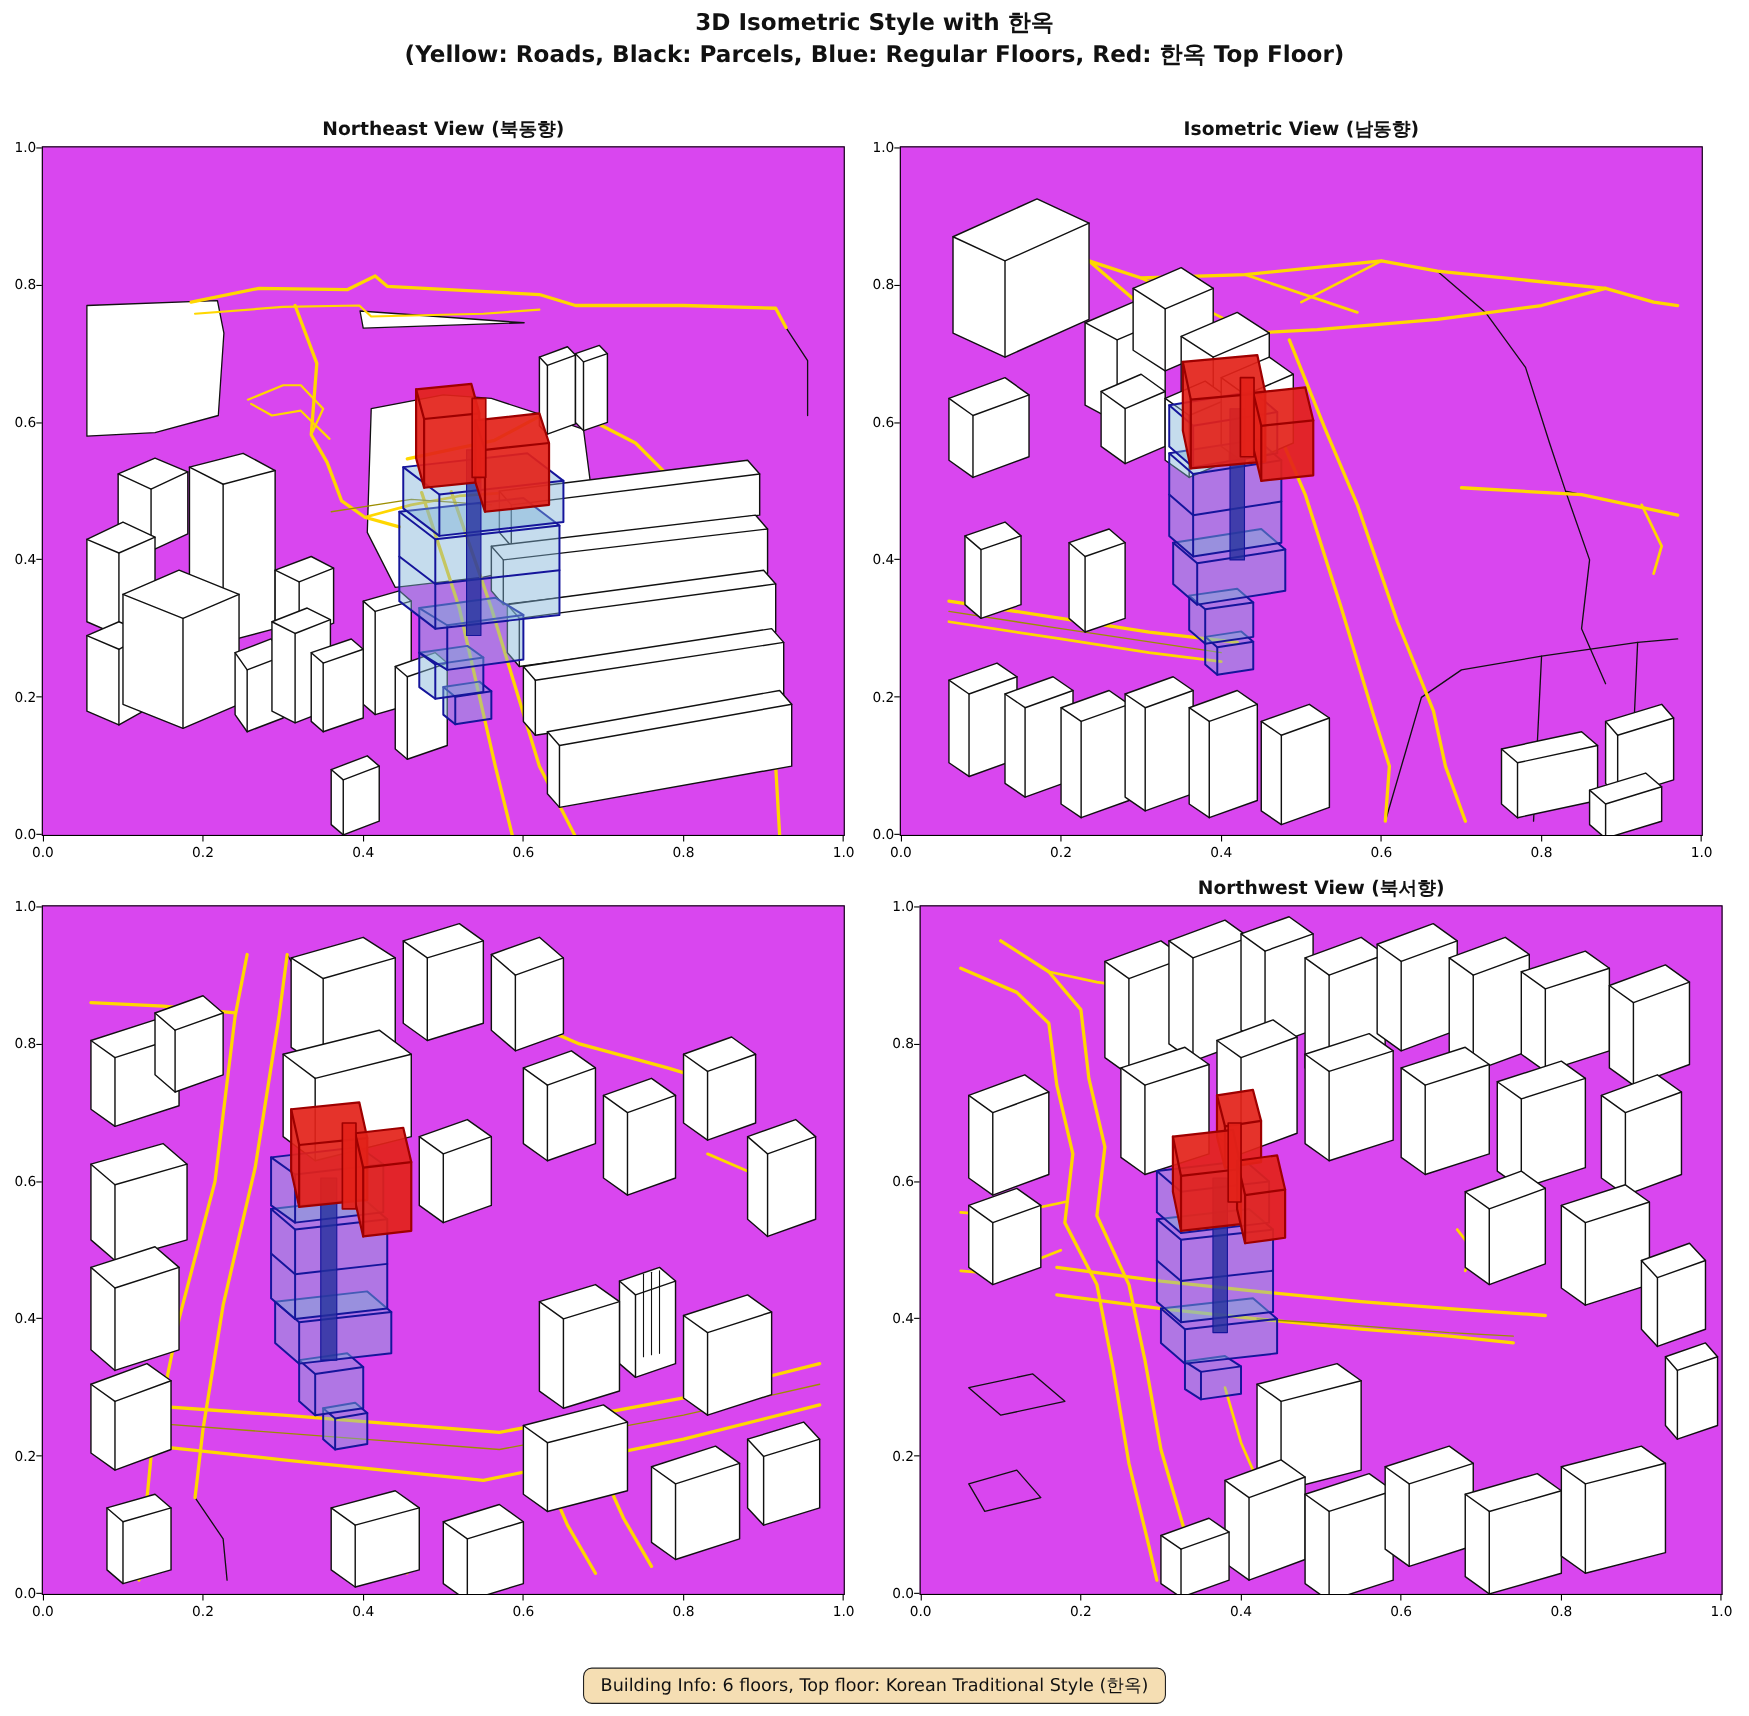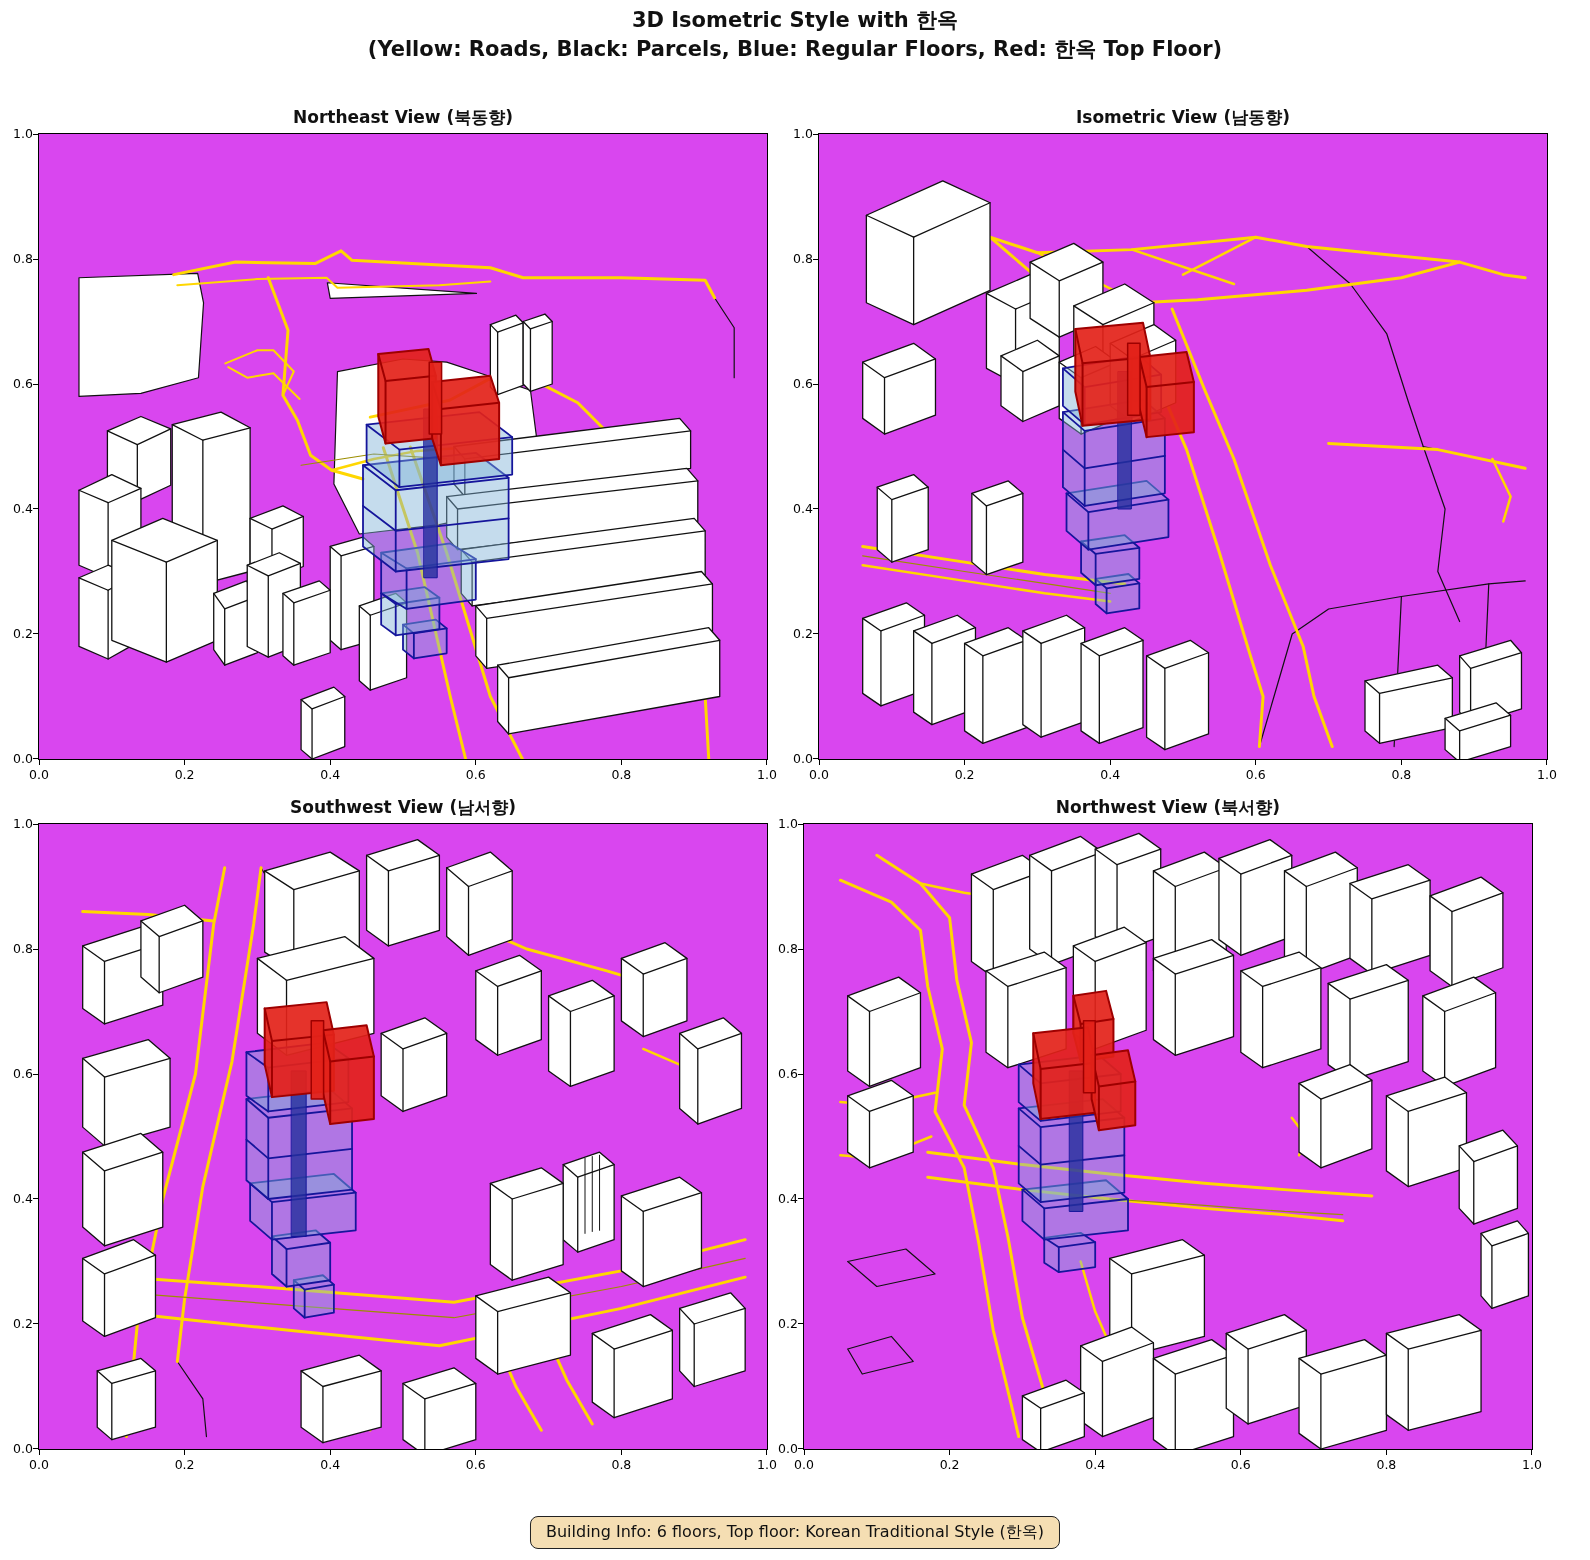--- a/index.html
+++ b/index.html
@@ -292,21 +292,20 @@
     <div class="tickmark-x" style="left: 581.6px;"></div>
     <div class="ytick" style="top: 117px;">0.8</div>
     <div class="tickmark-y" style="top: 124.8px;"></div>
     <div class="xtick" style="left: 710px;">1.0</div>
     <div class="tickmark-x" style="left: 727px;"></div>
     <div class="ytick" style="top: -8px;">1.0</div>
     <div class="tickmark-y" style="top: 0px;"></div>
   </div>
 
 <div id="sp2" class="subplot" style="left:38px;top:823px;">
-  <div class="sp-title">Southwest View (남서향)</div>
   <svg viewBox="0 0 730 627" width="728" height="625" preserveAspectRatio="none">
       <path d="M138.7 539.2 L164.3 576.8 L167.9 614.5" fill="none" stroke="#111111" stroke-width="1.2" stroke-linejoin="round" stroke-linecap="round"></path>
       <path d="M222.7 43.9 L240.9 75.2 L244.6 100.3" fill="none" stroke="#111111" stroke-width="1.2" stroke-linejoin="round" stroke-linecap="round"></path>
       <path d="M186.2 43.9 L175.2 100.3 L156.9 250.8 L124.1 376.2 L98.6 501.6 L87.6 614.5" fill="none" stroke="#FFD700" stroke-width="3" stroke-linejoin="round" stroke-linecap="round"></path>
       <path d="M222.7 43.9 L215.3 100.3 L193.5 238.3 L164.3 363.7 L146.0 476.5 L138.7 539.2" fill="none" stroke="#FFD700" stroke-width="3" stroke-linejoin="round" stroke-linecap="round"></path>
       <path d="M87.6 454.6 L219.0 464.0 L416.1 479.7 L584.0 448.3 L708.1 417.0" fill="none" stroke="#FFD700" stroke-width="3" stroke-linejoin="round" stroke-linecap="round"></path>
       <path d="M73.0 489.1 L219.0 504.7 L401.5 523.5 L584.0 485.9 L708.1 454.6" fill="none" stroke="#FFD700" stroke-width="3" stroke-linejoin="round" stroke-linecap="round"></path>
       <path d="M459.9 521.7 L478.2 564.3 L503.7 608.2" fill="none" stroke="#FFD700" stroke-width="3" stroke-linejoin="round" stroke-linecap="round"></path>
       <path d="M511.0 517.3 L529.3 558.0 L554.8 601.9" fill="none" stroke="#FFD700" stroke-width="3" stroke-linejoin="round" stroke-linecap="round"></path>
       <path d="M321.2 576.8 L332.2 608.2" fill="none" stroke="#FFD700" stroke-width="2.5" stroke-linejoin="round" stroke-linecap="round"></path>
@@ -430,21 +429,21 @@
     <div class="xtick" style="left: 564.4px;">0.8</div>
     <div class="tickmark-x" style="left: 581.6px;"></div>
     <div class="ytick" style="top: 117px;">0.8</div>
     <div class="tickmark-y" style="top: 124.8px;"></div>
     <div class="xtick" style="left: 710px;">1.0</div>
     <div class="tickmark-x" style="left: 727px;"></div>
     <div class="ytick" style="top: -8px;">1.0</div>
     <div class="tickmark-y" style="top: 0px;"></div>
   </div>
 
-<div id="sp3" class="subplot" style="left:803px;top:823px;">
+<div id="sp3" class="subplot" style="left:836px;top:823px;">
   <div class="sp-title">Northwest View (북서향)</div>
   <svg viewBox="0 0 730 627" width="728" height="625" preserveAspectRatio="none">
       <path d="M43.8 438.9 L102.2 426.4 L131.4 451.4 L73.0 464.0 Z" fill="none" stroke="#111111" stroke-width="1.2" stroke-linejoin="round" stroke-linecap="round"></path>
       <path d="M43.8 526.7 L87.6 514.1 L109.5 539.2 L58.4 551.8 Z" fill="none" stroke="#111111" stroke-width="1.2" stroke-linejoin="round" stroke-linecap="round"></path>
       <path d="M73.0 31.4 L116.8 59.6 L146.0 94.1 L153.3 156.8 L167.9 219.4 L160.6 282.1 L189.8 344.9 L204.4 413.8 L219.0 495.3 L240.9 570.6 L248.2 614.5" fill="none" stroke="#FFD700" stroke-width="3" stroke-linejoin="round" stroke-linecap="round"></path>
       <path d="M36.5 56.4 L87.6 78.4 L116.8 106.6 L124.1 163.0 L138.7 225.7 L131.4 288.4 L160.6 344.9 L175.2 420.1 L189.8 507.9 L208.0 583.1 L215.3 614.5" fill="none" stroke="#FFD700" stroke-width="3" stroke-linejoin="round" stroke-linecap="round"></path>
       <path d="M116.8 59.6 L160.6 69.0 L204.4 75.2" fill="none" stroke="#FFD700" stroke-width="2.5" stroke-linejoin="round" stroke-linecap="round"></path>
       <path d="M131.4 269.6 L73.0 282.1 L36.5 279.0" fill="none" stroke="#FFD700" stroke-width="2.5" stroke-linejoin="round" stroke-linecap="round"></path>
       <path d="M127.7 313.5 L73.0 335.4 L36.5 332.3" fill="none" stroke="#FFD700" stroke-width="2.5" stroke-linejoin="round" stroke-linecap="round"></path>
       <path d="M124.1 329.2 L219.0 341.7 L306.6 351.1 L401.5 360.5 L481.8 366.8 L569.4 373.1" fill="none" stroke="#FFD700" stroke-width="3" stroke-linejoin="round" stroke-linecap="round"></path>

